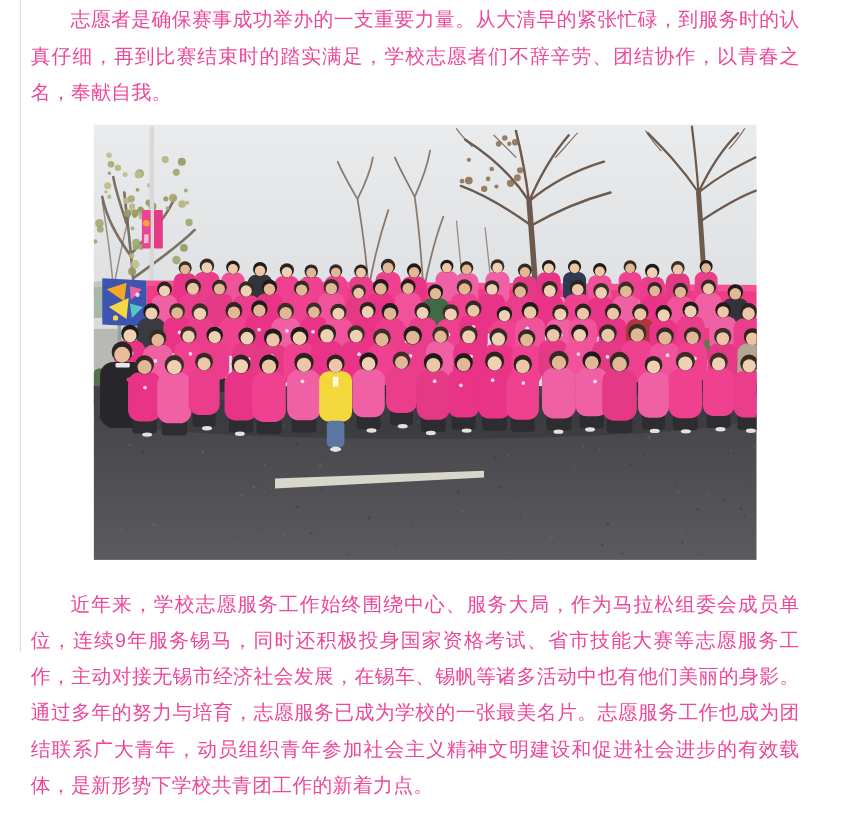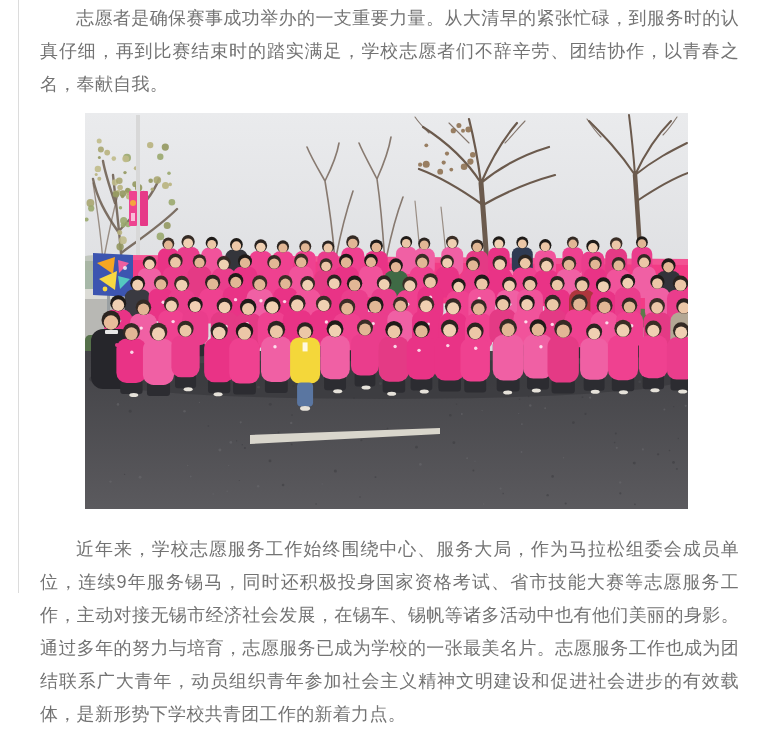--- a/index.html
+++ b/index.html
@@ -6,22 +6,22 @@
   body{
     width:779px;height:746px;position:relative;overflow:hidden;
     background:#ffffff;
     font-family:"Liberation Sans","DejaVu Sans",sans-serif;
   }
   .frame-line{
     position:absolute;left:18px;top:0;width:1px;height:593px;
     background:#dcdcdc;
   }
   .para{
-    position:absolute;left:40px;width:699px;margin:0;
-    font-size:18px;line-height:33px;color:#737373;
+    position:absolute;left:28px;width:699px;margin:0;
+    font-size:18px;line-height:33px;color:#ec4899;
     text-indent:2em;text-align:justify;letter-spacing:.3px;
   }
   #para1{top:2px;}
   #para2{top:533px;}
   figure.photo{
     position:absolute;left:85px;top:113px;width:603px;height:396px;margin:0;
     overflow:hidden;
   }
   figure.photo svg{display:block;}
 </style>

